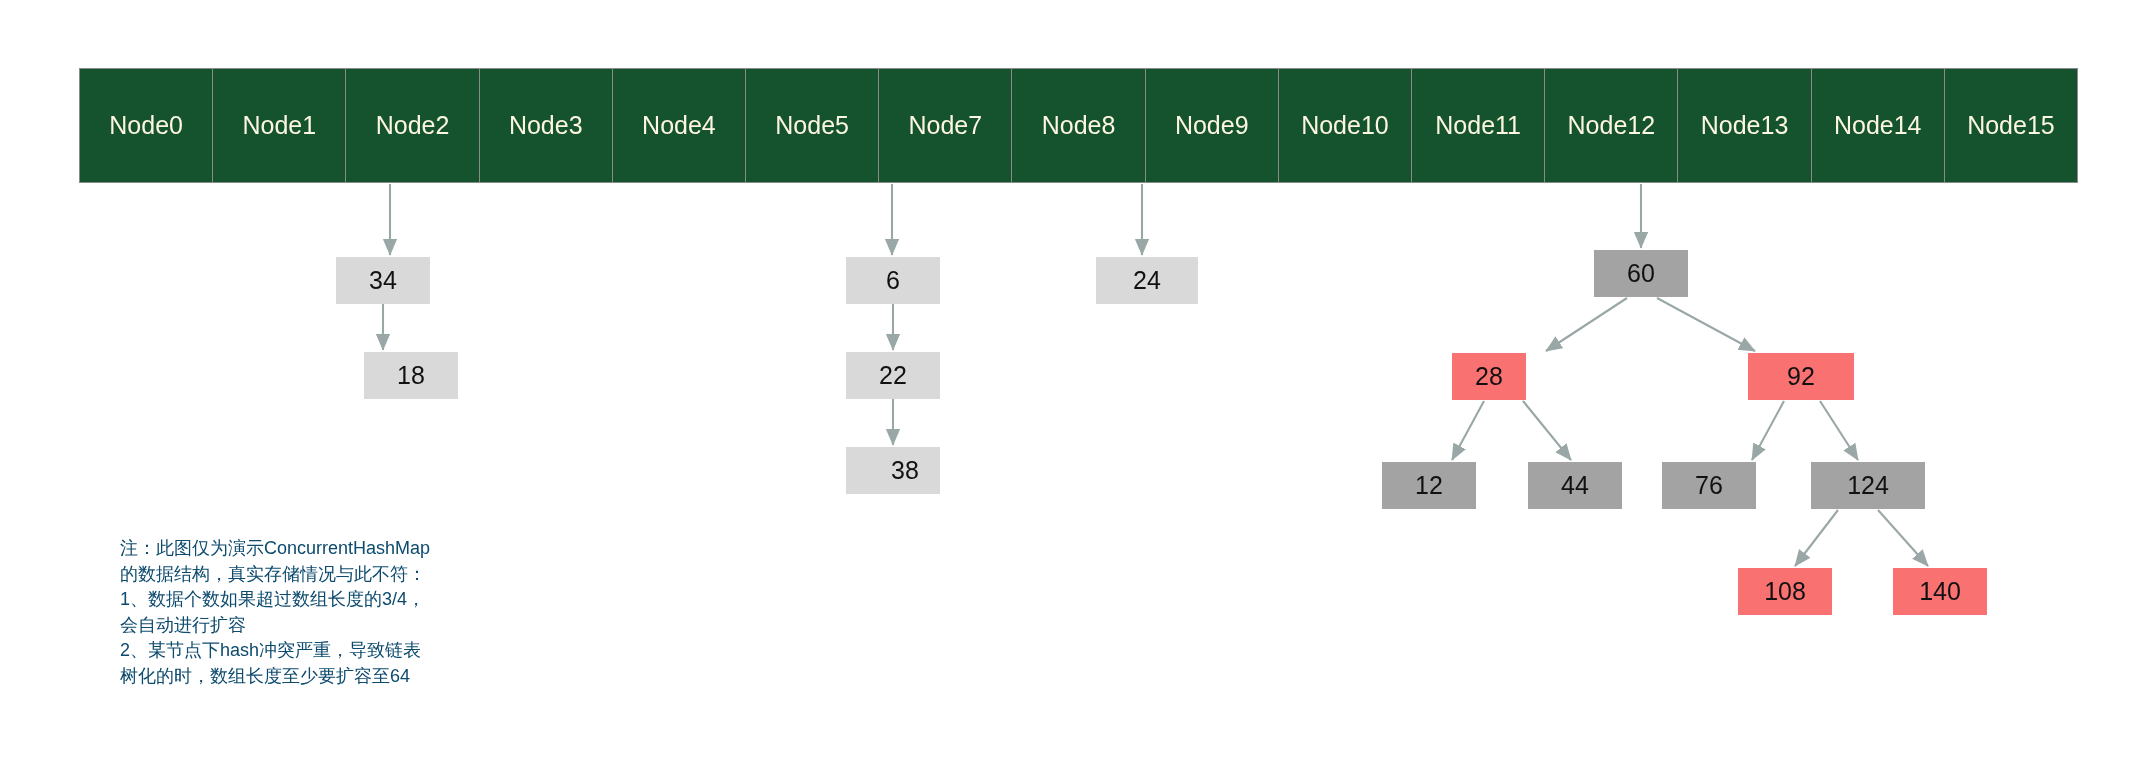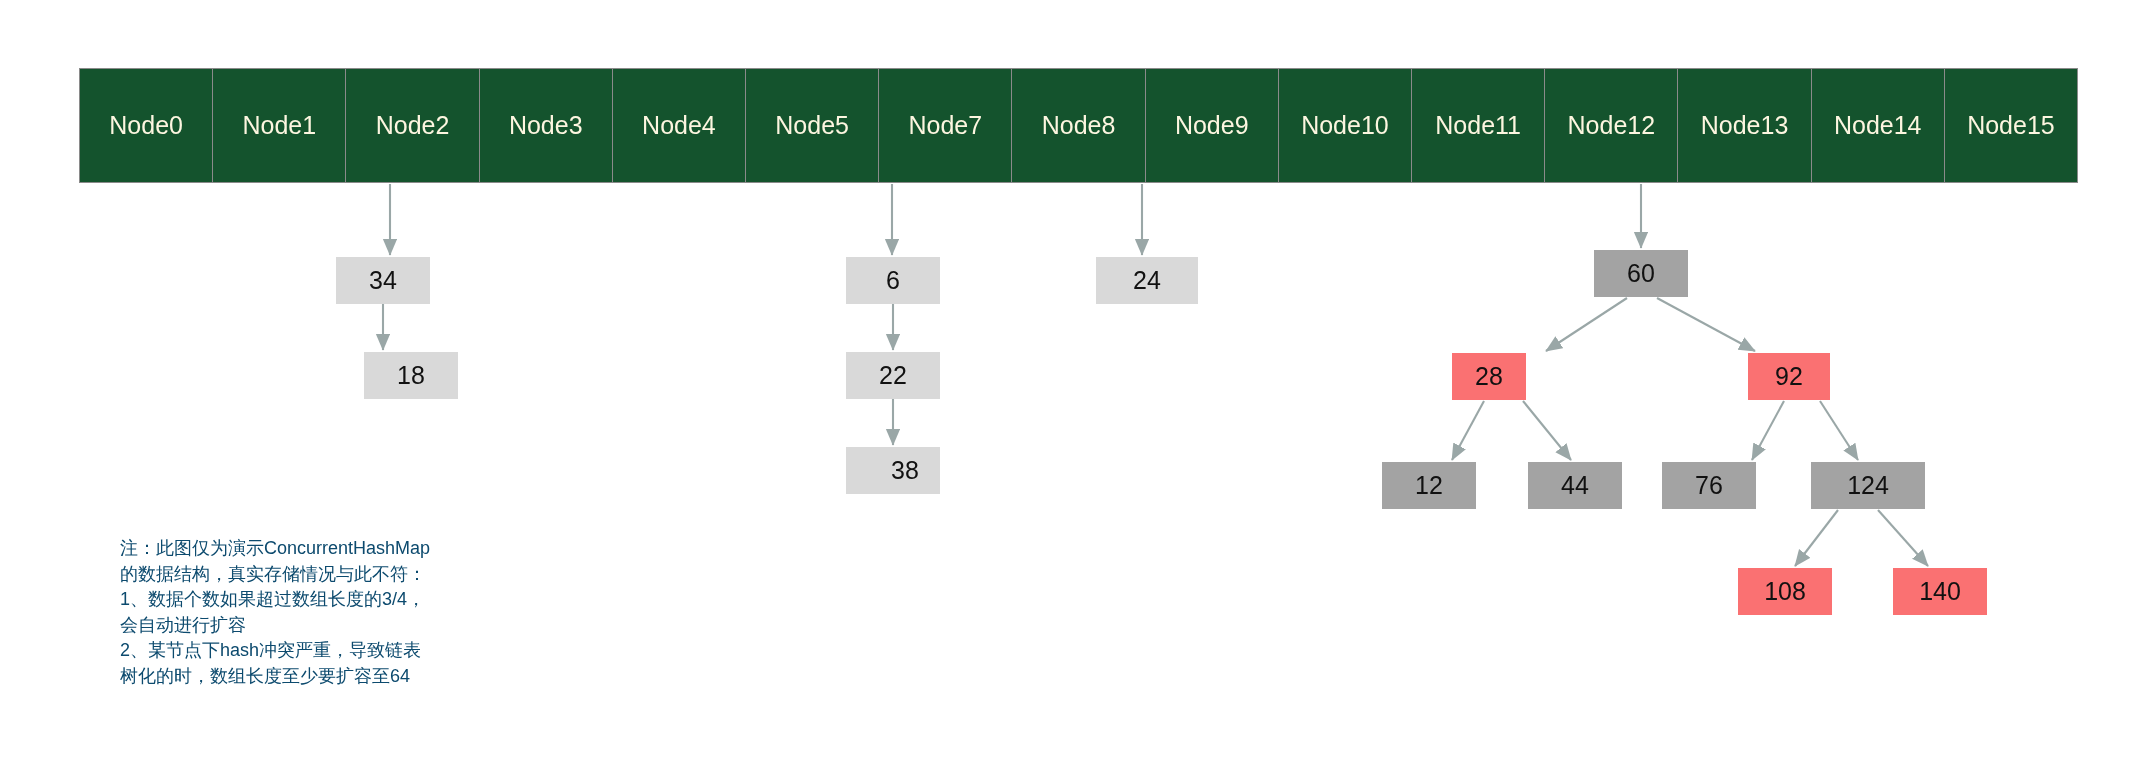--- a/index.html
+++ b/index.html
@@ -156,21 +156,21 @@
       </div>
       <div class="node list" style="left: 1096px; top: 257px; width: 102px;">
         <span>24</span>
       </div>
       <div class="node black" style="left: 1594px; top: 250px; width: 94px;">
         <span>60</span>
       </div>
       <div class="node red" style="left: 1452px; top: 353px; width: 74px;">
         <span>28</span>
       </div>
-      <div class="node red" style="left: 1748px; top: 353px; width: 82px;">
+      <div class="node red" style="left: 1748px; top: 353px; width: 106px;">
         <span>92</span>
       </div>
       <div class="node black" style="left: 1382px; top: 462px; width: 94px;">
         <span>12</span>
       </div>
       <div class="node black" style="left: 1528px; top: 462px; width: 94px;">
         <span>44</span>
       </div>
       <div class="node black" style="left: 1662px; top: 462px; width: 94px;">
         <span>76</span>

